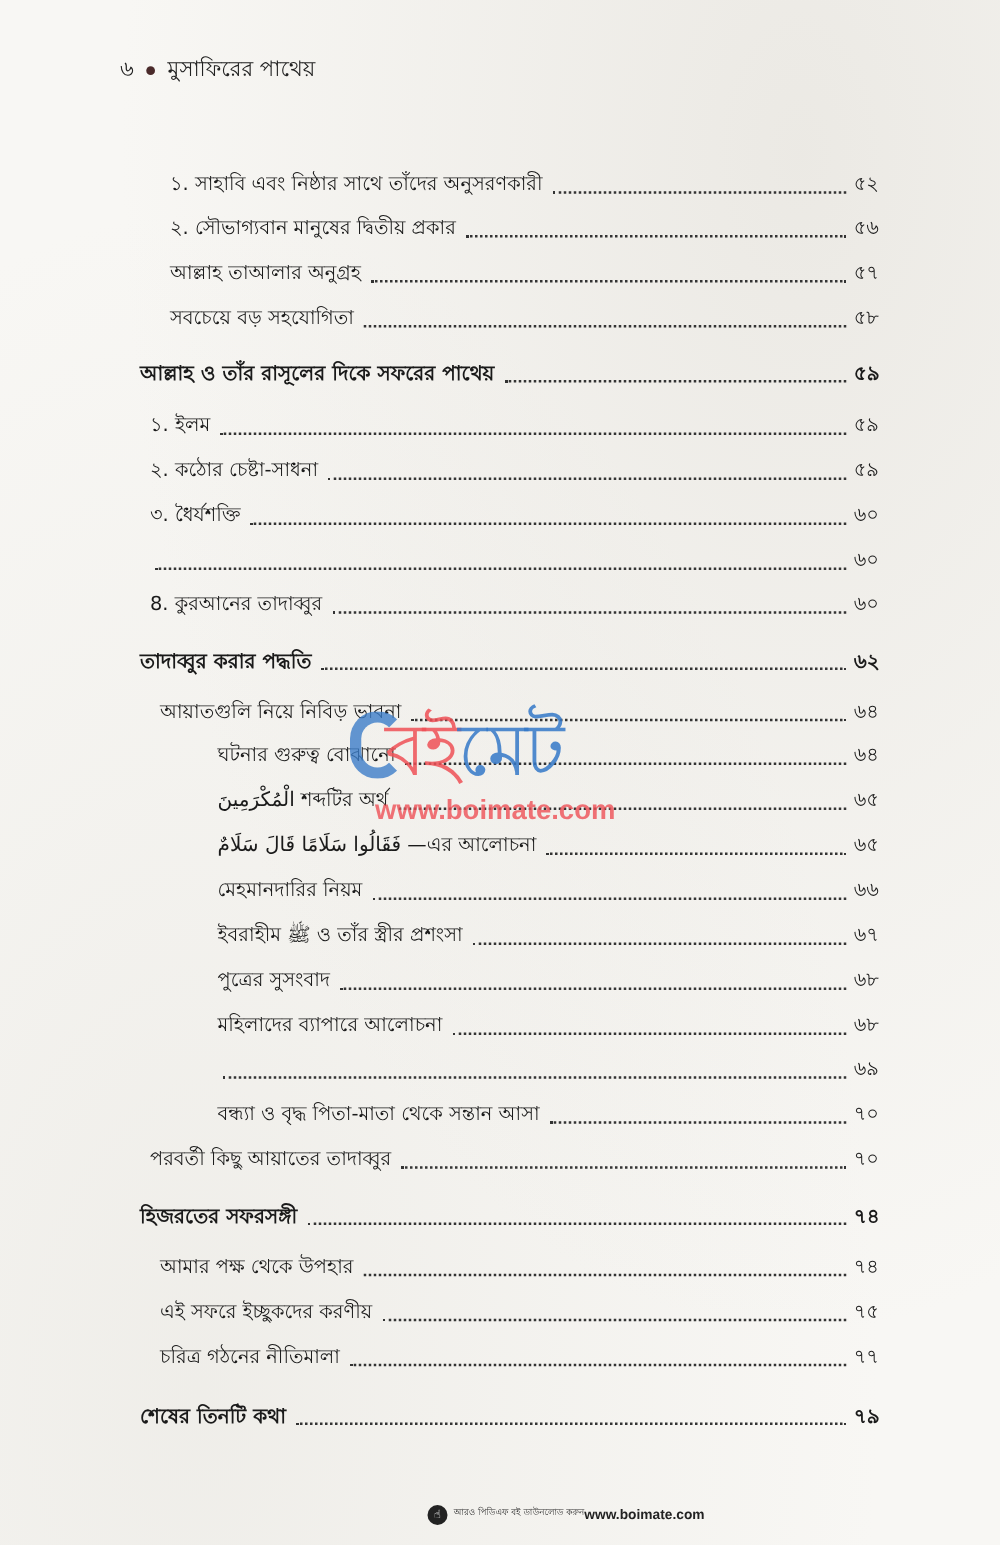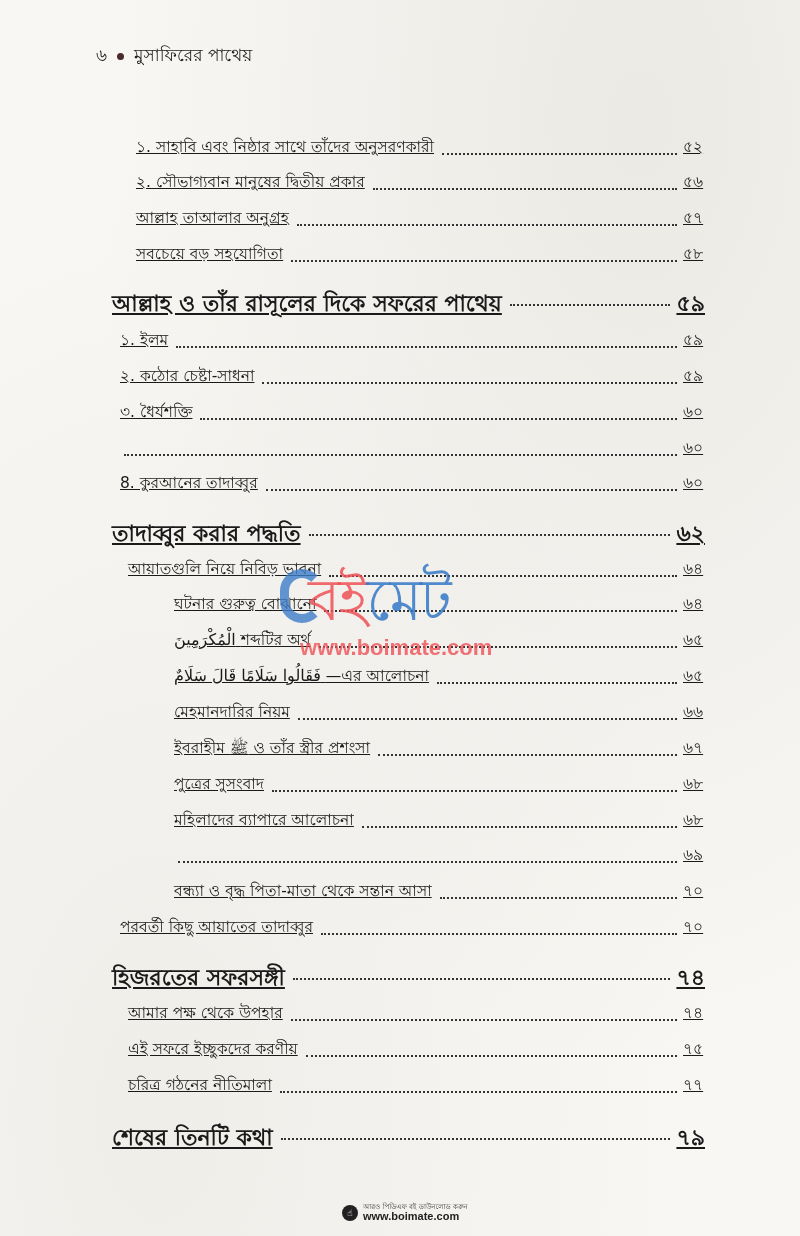--- a/index.html
+++ b/index.html
@@ -19,29 +19,29 @@
     .running-head {
       position: absolute; left: 96px; top: 42px;
       font-size: 17px; color: #222; display: flex; align-items: center; gap: 10px;
     }
     .running-head .bullet {
       width: 7px; height: 7px; border-radius: 50%; background: #4a2a2a; display: inline-block;
     }
     .toc { position: absolute; left: 0; top: 0; width: 800px; }
     .row {
       position: absolute; display: flex; align-items: baseline;
-      right: 95px; height: 30px; text-decoration: underline;
+      right: 95px; height: 30px;
     }
     .row .label { white-space: nowrap; padding-right: 4px; }
     .row .leader {
       flex: 1; border-bottom: 2px dotted #333; margin: 0 6px 4px 4px; height: 0; align-self: flex-end;
       position: relative; top: -6px;
     }
     .row .page { white-space: nowrap; min-width: 22px; }
-    .row.l0 .label, .row.l0 .page { font-size: 22px; font-weight: bold; }
+    .row.l0 .label, .row.l0 .page { font-size: 16px; font-weight: bold; }
     .row.l1 .label, .row.l1 .page,
     .row.l2 .label, .row.l2 .page { font-size: 15.5px; }
     .arabic { font-family: "DejaVu Serif", serif; font-size: 16px; }
     .watermark {
       position: absolute; left: 298px; top: 563px; width: 215px; height: 100px; pointer-events: none;
     }
     .wm-logo {
       position: absolute; left: 10px; top: 8px; font-size: 58px; font-weight: normal; letter-spacing: -2px;
       line-height: 1;
     }
@@ -56,21 +56,21 @@
       position: absolute; left: 2px; top: 72px; font-size: 22px; font-weight: bold;
       color: rgba(238,80,86,0.8); font-family: "Liberation Sans", sans-serif;
     }
     .footer-badge {
       position: absolute; left: 342px; top: 1204px; display: flex; align-items: center; gap: 5px;
     }
     .footer-badge .icon {
       width: 16px; height: 16px; border-radius: 50%; background: #222; color: #fff;
       font-size: 9px; display: flex; align-items: center; justify-content: center;
     }
-    .footer-badge .txt { display: flex; flex-direction: column; line-height: 1; }
+    .footer-badge .txt { display: flex; line-height: 1; }
     .footer-badge .t1 { font-size: 7px; color: #333; }
     .footer-badge .t2 { font-size: 11px; font-weight: bold; color: #222; font-family: "Liberation Sans", sans-serif; }
   </style>
 </head>
 <body>
 
 <div class="page-bg"></div>
 
 <div class="running-head">
   <span>৬</span>

